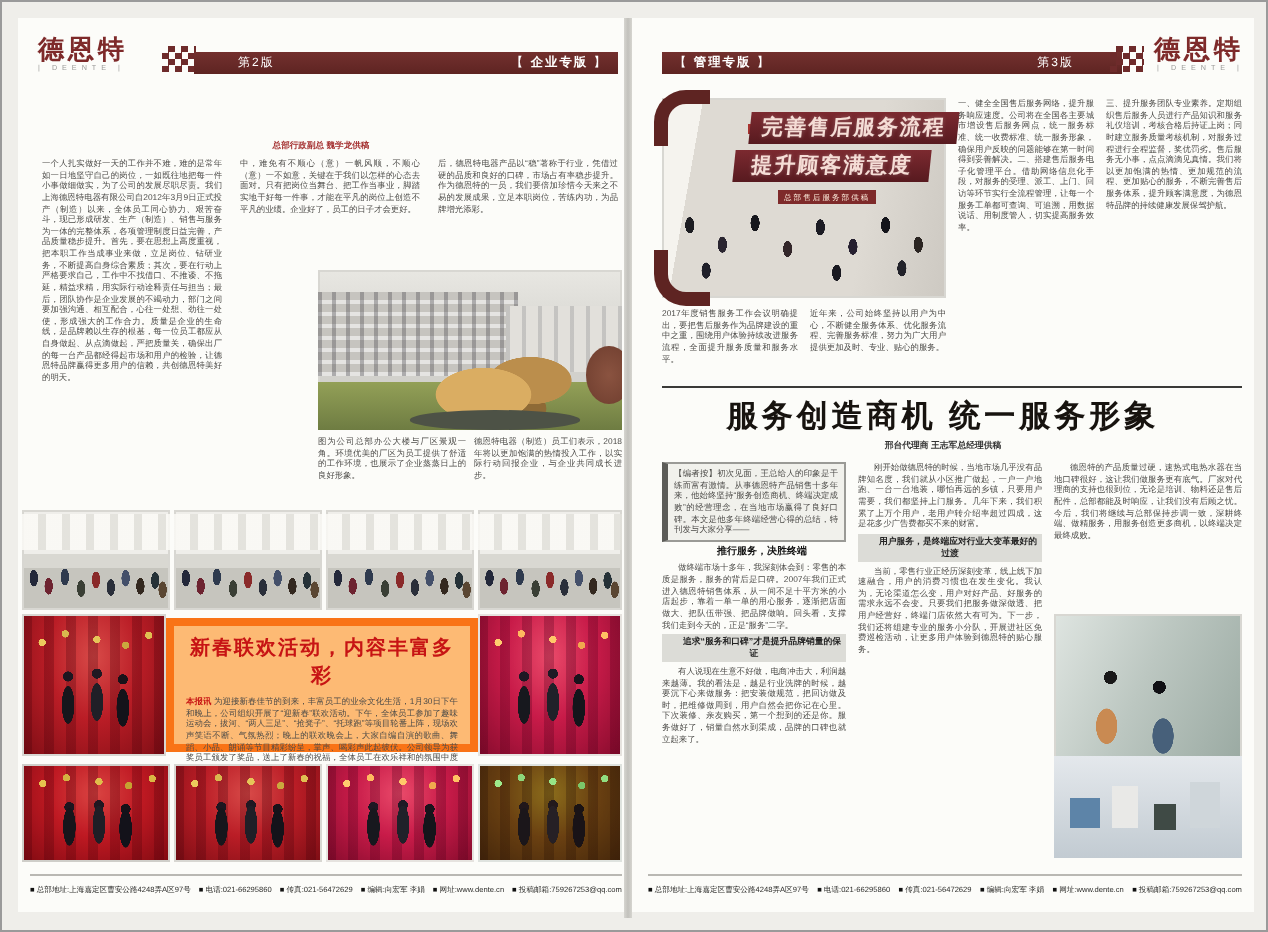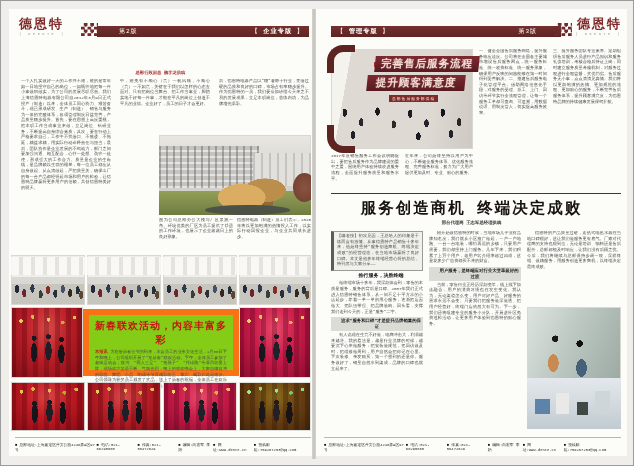--- a/index.html
+++ b/index.html
@@ -1,18 +1,18 @@
 <!DOCTYPE html>
 <html><head>
 <meta charset="utf-8">
 <style>
   html,body{margin:0;padding:0;background:#888;}
   *{box-sizing:border-box;}
   .sheet{position:relative;width:634px;height:466px;background:#efeeea;border:1px solid #9a9a9a;
-         font-family:Liberation Mono, monospace;overflow:hidden;}
+         font-family:Liberation Sans, sans-serif;overflow:hidden;}
   .page{position:absolute;background:#fcfcf9;}
   .divider{position:absolute;left:311px;top:8px;width:4px;height:450px;background:linear-gradient(90deg,#d6d5d0,#c2c1bc,#d6d5d0);}
   .abs{position:absolute;}
   
   .logo-cn{font-size:13px;font-weight:bold;color:#7e2a2a;letter-spacing:2px;line-height:13px;}
   .logo-en{font-size:3.6px;color:#9a9a98;letter-spacing:2.5px;margin-top:1px;}
   .logo-en::before{content:"| ";}
   .logo-en::after{content:" |";}
   .hbar{position:absolute;height:11px;background:linear-gradient(180deg,#73302e,#5e2422);display:flex;align-items:center;color:#fff;}
   .hb-ed{font-size:6px;letter-spacing:1px;}
@@ -104,21 +104,21 @@
      radial-gradient(9px 15px at 58% 50%,#47607a 58%,transparent 60%);}
   
   .rib{position:absolute;height:16px;display:flex;align-items:center;justify-content:center;
        background:linear-gradient(180deg,#7c2a30,#571a1f);color:#f5ddd6;font-weight:bold;
        font-size:10.5px;letter-spacing:1px;transform:skewX(-6deg);text-shadow:0 0 2px rgba(255,255,255,.25);}
   .chip{position:absolute;background:#7e2a2a;color:#ffeede;font-size:3.8px;padding:1px 3px;letter-spacing:1px;}
   .fc{position:absolute;width:28px;height:28px;}
   .fc-tl{left:-4px;top:-4px;border-top:7px solid #5e2422;border-left:7px solid #5e2422;border-top-left-radius:16px;}
   .fc-bl{left:-4px;bottom:-4px;border-bottom:7px solid #5e2422;border-left:7px solid #5e2422;border-bottom-left-radius:16px;}
   
-  .ny-box{position:absolute;background:#84cc16;border:6px solid #f97316;padding:4px 6px 3px 6px;}
+  .ny-box{position:absolute;background:#fdba74;border:4px solid #f97316;padding:4px 6px 3px 6px;}
   .ny-title{color:#c71414;font-weight:bold;font-size:10px;letter-spacing:1px;text-align:center;margin-bottom:3px;}
   .ny-body{font-size:4.2px;line-height:1.35;color:#4c4b48;text-align:justify;}
   .ny-lead{color:#c71414;font-weight:bold;}
   .rule{position:absolute;height:1px;background:#3a3a38;}
   
   .foot{position:absolute;display:flex;justify-content:space-between;font-size:3.8px;color:#2e2e2c;}
   .foot span::before{content:"■ ";color:#111;}
   .fline{position:absolute;height:1px;background:#b9b8b3;}
 </style>
 </head>
@@ -200,21 +200,21 @@
       <div class="rib" style="left:44px;top:7px;width:104px;">完善售后服务流程</div>
       <div class="rib" style="left:36px;top:26px;width:98px;">提升顾客满意度</div>
       <div class="chip" style="left:58px;top:46px;">总部售后服务部供稿</div>
     </div>
     <div class="col" style="left:163px;top:40px;width:68px;height:139px;">一、健全全国售后服务网络，提升服务响应速度。公司将在全国各主要城市增设售后服务网点，统一服务标准、统一收费标准、统一服务形象，确保用户反映的问题能够在第一时间得到妥善解决。二、搭建售后服务电子化管理平台。借助网络信息化手段，对服务的受理、派工、上门、回访等环节实行全流程管理，让每一个服务工单都可查询、可追溯，用数据说话、用制度管人，切实提高服务效率。</div>
     <div class="col" style="left:237px;top:40px;width:68px;height:139px;">三、提升服务团队专业素养。定期组织售后服务人员进行产品知识和服务礼仪培训，考核合格后持证上岗；同时建立服务质量考核机制，对服务过程进行全程监督，奖优罚劣。售后服务无小事，点点滴滴见真情。我们将以更加饱满的热情、更加规范的流程、更加贴心的服务，不断完善售后服务体系，提升顾客满意度，为德恩特品牌的持续健康发展保驾护航。</div>
     <div class="col" style="left:15px;top:145px;width:68px;height:34px;">2017年度销售服务工作会议明确提出，要把售后服务作为品牌建设的重中之重，围绕用户体验持续改进服务流程，全面提升服务质量和服务水平。</div>
     <div class="col" style="left:89px;top:145px;width:68px;height:34px;">近年来，公司始终坚持以用户为中心，不断健全服务体系、优化服务流程、完善服务标准，努力为广大用户提供更加及时、专业、贴心的服务。</div>
 
     <div class="rule" style="left:15px;top:184px;width:290px;"></div>
-    <div class="t1" style="left:0;right:0;top:189px;font-size:15.5px;letter-spacing:2px;">服务创造商机 终端决定成败</div>
+    <div class="t1" style="left:0;right:0;top:189px;font-size:15.5px;letter-spacing:2px;">服务创造商机 统一服务形象</div>
     <div class="byline" style="left:0;right:0;top:211px;font-size:4.4px;color:#333;">邢台代理商 王志军总经理供稿</div>
 
     <div class="col" style="left:15px;top:222px;width:92px;height:202px;">
       <p class="note-box">【编者按】初次见面，王总给人的印象是干练而富有激情。从事德恩特产品销售十多年来，他始终坚持“服务创造商机、终端决定成败”的经营理念，在当地市场赢得了良好口碑。本文是他多年终端经营心得的总结，特刊发与大家分享——</p>
       <p class="h-bold">推行服务，决胜终端</p>
       <p>做终端市场十多年，我深刻体会到：零售的本质是服务，服务的背后是口碑。2007年我们正式进入德恩特销售体系，从一间不足十平方米的小店起步，靠着一单一单的用心服务，逐渐把店面做大、把队伍带强、把品牌做响。回头看，支撑我们走到今天的，正是“服务”二字。</p>
       <p class="h-gray">追求“服务和口碑”才是提升品牌销量的保证</p>
       <p>有人说现在生意不好做，电商冲击大，利润越来越薄。我的看法是，越是行业洗牌的时候，越要沉下心来做服务：把安装做规范，把回访做及时，把维修做周到，用户自然会把你记在心里。下次装修、亲友购买，第一个想到的还是你。服务做好了，销量自然水到渠成，品牌的口碑也就立起来了。</p>
     </div>
     <div class="col" style="left:113px;top:222px;width:92px;height:202px;">

